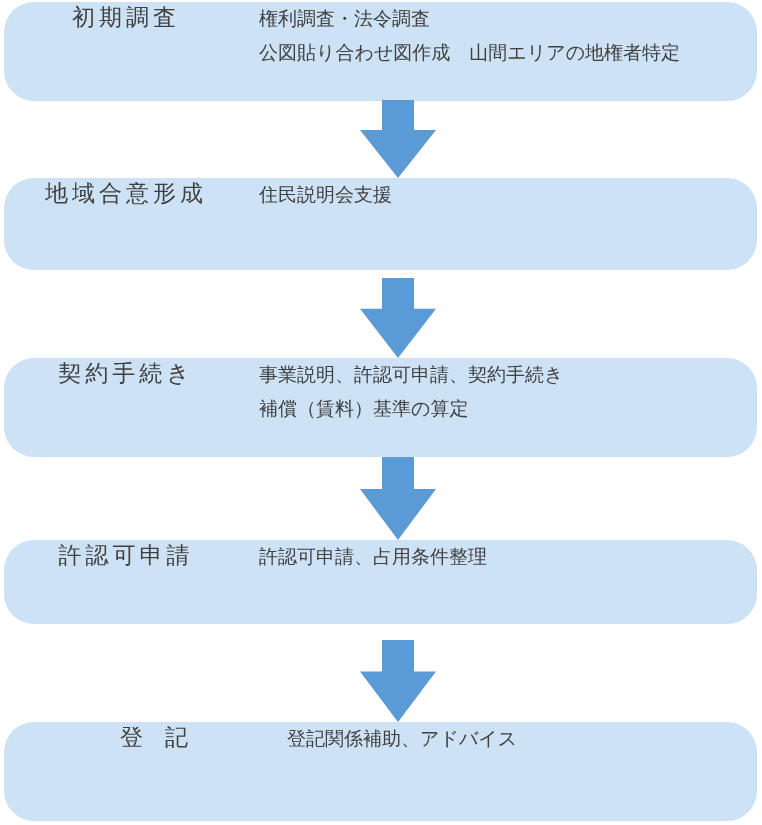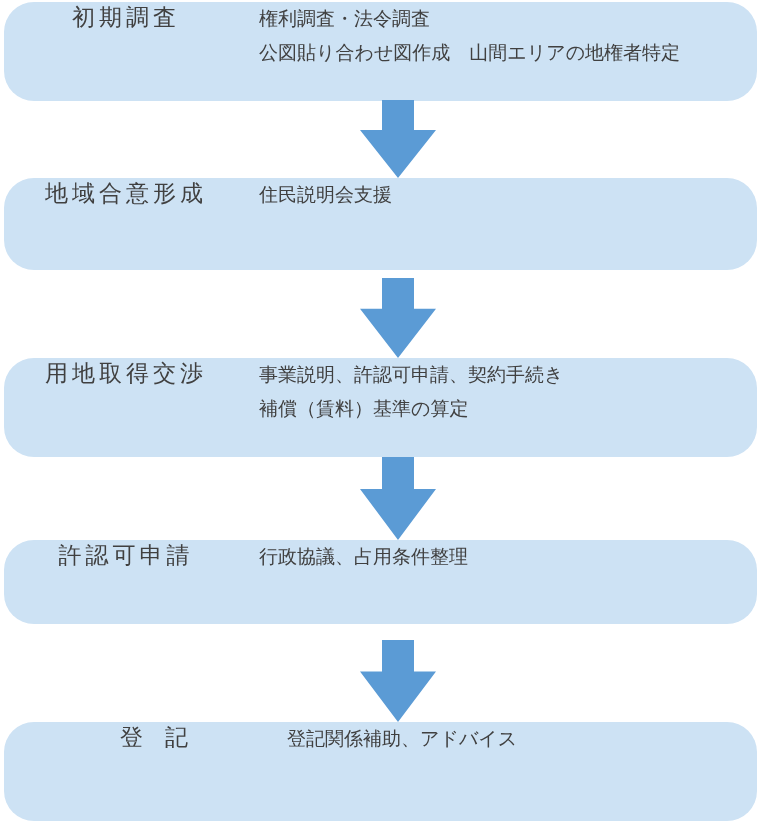--- a/index.html
+++ b/index.html
@@ -89,37 +89,37 @@
     </div>
   </div>
 
   <div class="down-arrow a2">
     <svg viewBox="0 0 76 78" preserveAspectRatio="none" aria-hidden="true">
       <polygon points="22,0 54,0 54,30 76,30 38,78 0,30 22,30" fill="#5B9BD5"></polygon>
     </svg>
   </div>
 
   <div class="step-box b3">
-    <div class="step-label">用地取得交渉</div>
+    <div class="step-label">契約手続き</div>
     <div class="step-desc">
       <span class="desc-line">事業説明、許認可申請、契約手続き</span>
       <span class="desc-line">補償（賃料）基準の算定</span>
     </div>
   </div>
 
   <div class="down-arrow a3">
     <svg viewBox="0 0 76 78" preserveAspectRatio="none" aria-hidden="true">
       <polygon points="22,0 54,0 54,30 76,30 38,78 0,30 22,30" fill="#5B9BD5"></polygon>
     </svg>
   </div>
 
   <div class="step-box b4">
     <div class="step-label">許認可申請</div>
     <div class="step-desc">
-      <span class="desc-line">行政協議、占用条件整理</span>
+      <span class="desc-line">許認可申請、占用条件整理</span>
     </div>
   </div>
 
   <div class="down-arrow a4">
     <svg viewBox="0 0 76 78" preserveAspectRatio="none" aria-hidden="true">
       <polygon points="22,0 54,0 54,30 76,30 38,78 0,30 22,30" fill="#5B9BD5"></polygon>
     </svg>
   </div>
 
   <div class="step-box b5">

